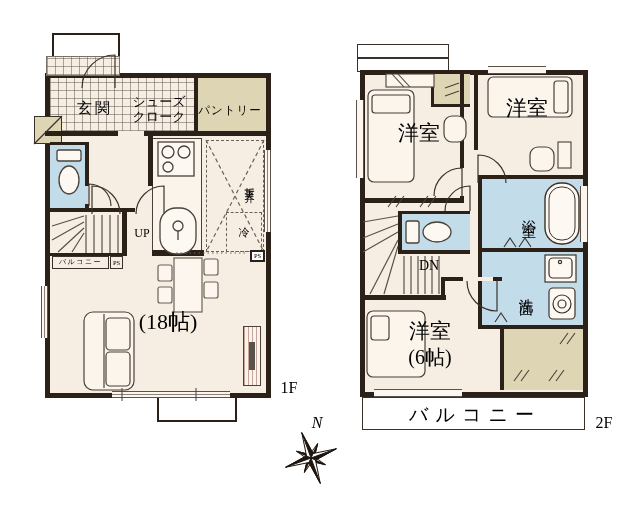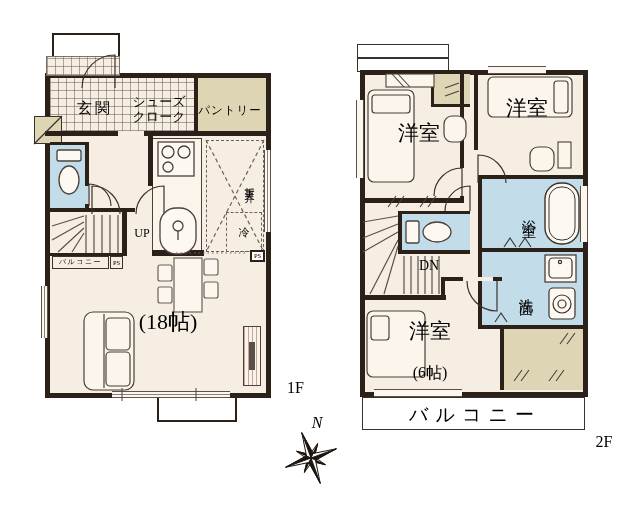--- a/index.html
+++ b/index.html
@@ -224,26 +224,26 @@
   <div class="lbl" style="left:60px;top:100px;width:70px;font-size:15px;letter-spacing:3px;z-index:6;">玄関</div>
   <div class="lbl" style="left:128px;top:95px;width:62px;font-size:13px;z-index:6;">シューズ
 クローク</div>
   <div class="lbl" style="left:196px;top:104px;width:68px;font-size:11.5px;letter-spacing:1px;z-index:6;">パントリー</div>
   <div class="lbl" style="left:127px;top:227px;width:30px;font-size:12px;z-index:6;">UP</div>
   <div class="lbl" style="left:52px;top:259px;width:57px;font-size:7px;letter-spacing:1.5px;z-index:6;">バルコニー</div>
   <div class="lbl" style="left:110px;top:259px;width:13px;font-size:6.5px;z-index:6;">PS</div>
   <div class="lbl" style="left:106px;top:310px;width:124px;font-size:22px;z-index:6;">(18帖)</div>
   <div class="lbl vt" style="left:239px;top:146px;width:16px;height:74px;font-size:10px;z-index:6;letter-spacing:2px;">折下天井</div>
   <div class="lbl" style="left:250px;top:252px;width:15px;font-size:6.5px;z-index:6;">PS</div>
-  <div class="lbl" style="left:274px;top:379px;width:30px;font-size:16px;z-index:6;text-align:right;">1F</div>
+  <div class="lbl" style="left:274px;top:379px;width:30px;font-size:16px;z-index:6;">1F</div>
 
   <div class="lbl" style="left:375px;top:122px;width:88px;font-size:21px;z-index:6;">洋室</div>
   <div class="lbl" style="left:482px;top:97px;width:90px;font-size:21px;z-index:6;">洋室</div>
   <div class="lbl vt" style="left:519px;top:183px;width:18px;height:58px;font-size:14.5px;letter-spacing:4px;z-index:6;">浴室</div>
   <div class="lbl vt" style="left:516px;top:261px;width:18px;height:60px;font-size:14.5px;letter-spacing:4px;z-index:6;">洗面</div>
   <div class="lbl" style="left:412px;top:258px;width:34px;font-size:14px;z-index:6;">DN</div>
   <div class="lbl" style="left:386px;top:320px;width:88px;font-size:21px;z-index:6;">洋室</div>
-  <div class="lbl" style="left:386px;top:346px;width:88px;font-size:16px;z-index:6;margin-top:18px;">(6帖)</div>
+  <div class="lbl" style="left:386px;top:346px;width:88px;font-size:20px;z-index:6;">(6帖)</div>
   <div class="lbl" style="left:380px;top:404px;width:190px;font-size:19px;letter-spacing:7px;z-index:6;">バルコニー</div>
-  <div class="lbl" style="left:589px;top:433px;width:30px;font-size:16px;z-index:6;">2F</div>
+  <div class="lbl" style="left:589px;top:414px;width:30px;font-size:16px;z-index:6;">2F</div>
 
   <div class="lbl" style="left:304px;top:414px;width:26px;font-size:16px;font-style:italic;z-index:6;">N</div>
 </div>
 
 </body></html>

